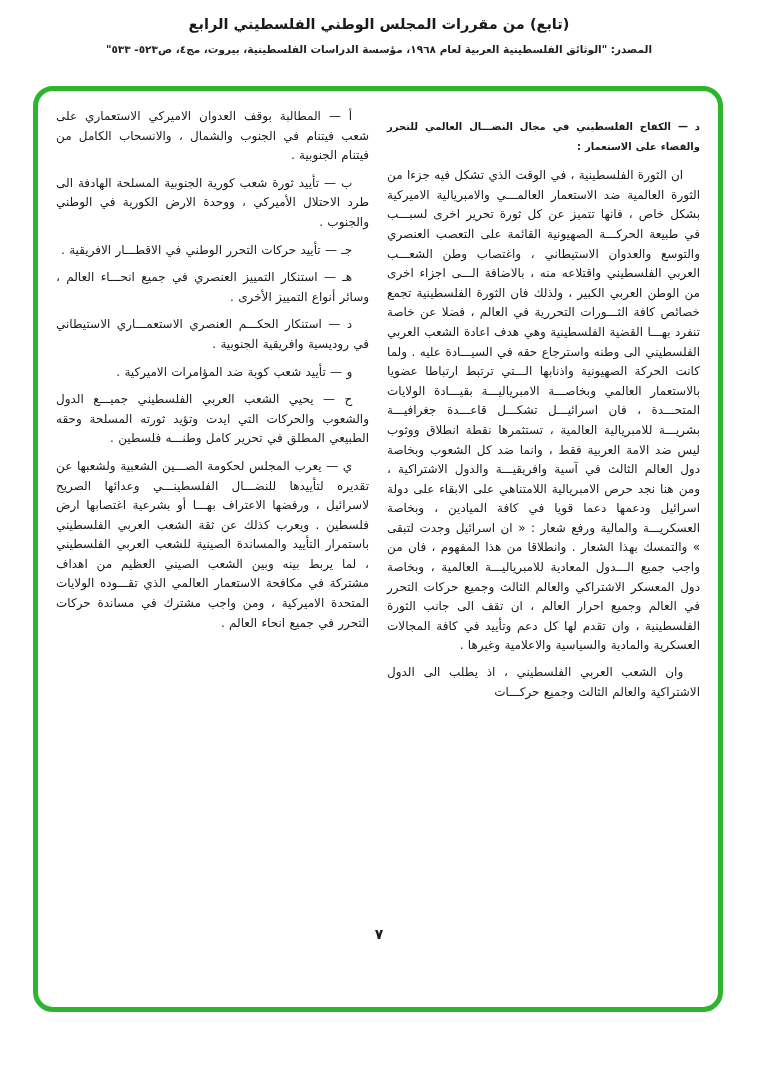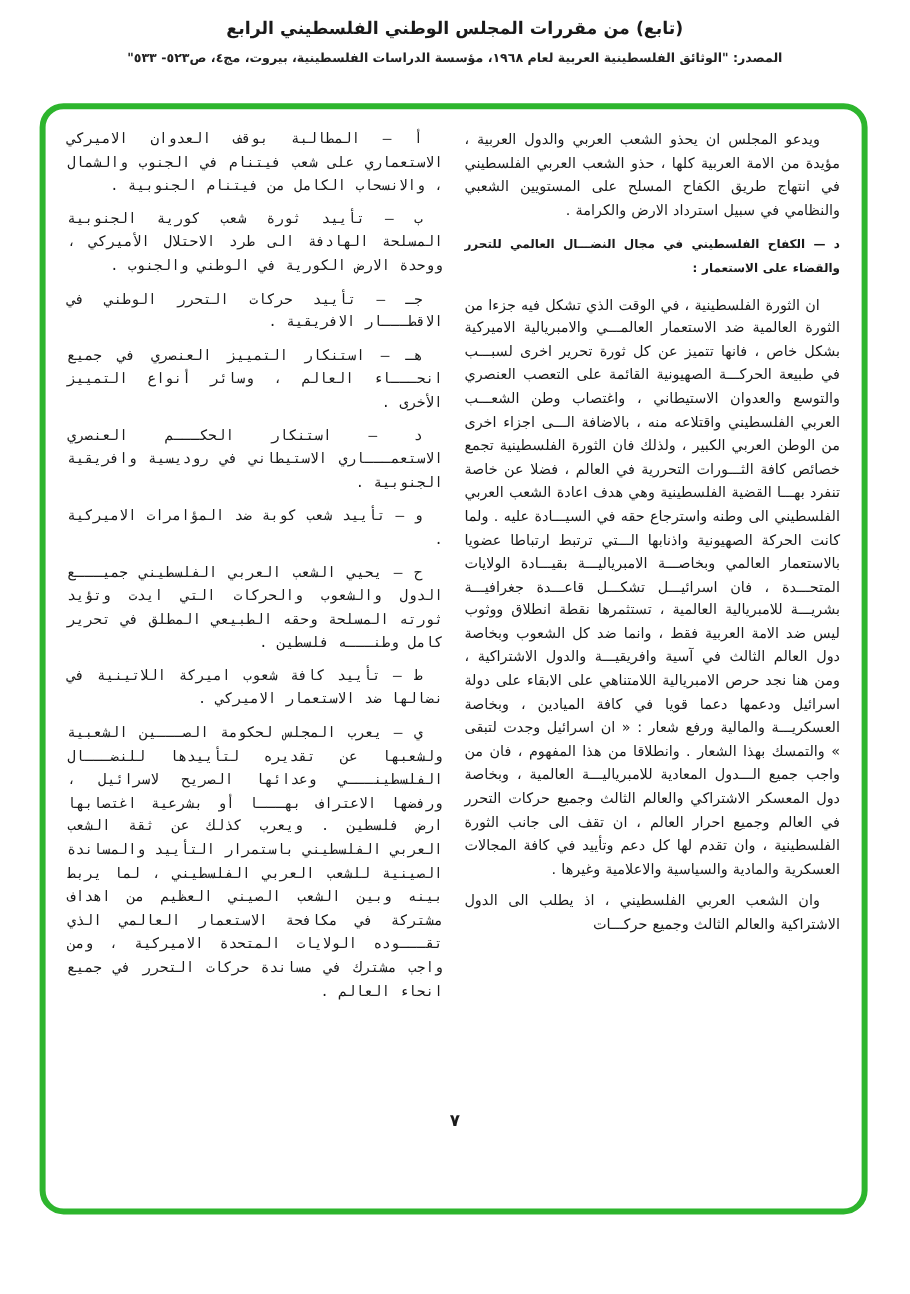--- a/index.html
+++ b/index.html
@@ -60,21 +60,21 @@
     text-indent: 1.4em;
     margin-bottom: 7px;
     word-spacing: 0.5px;
   }
   .col p.section-heading {
     font-weight: bold;
     font-size: 10px;
     text-indent: 0;
     margin: 10px 0 10px 0;
   }
-  .col p.item { margin-bottom: 8px; font-family: Liberation Mono, monospace; }
+  .col p.item { margin-bottom: 8px; }
   .page-number {
     position: absolute;
     bottom: 18px;
     left: 0;
     right: 0;
     text-align: center;
     font-size: 14px;
     font-weight: bold;
   }
 </style>
@@ -85,35 +85,33 @@
 
   <div class="doc-header">
     <div class="doc-title">(تابع) من مقررات المجلس الوطني الفلسطيني الرابع</div>
     <div class="doc-source">المصدر: "الوثائق الفلسطينية العربية لعام ١٩٦٨، مؤسسة الدراسات الفلسطينية، بيروت، مج٤، ص٥٢٣- ٥٣٣"</div>
   </div>
 
   <div class="green-box" style="border-color: rgb(45, 181, 45);">
     <div class="columns">
 
       <div class="col col-right">
-        <p>ويدعو المجلس ان يحذو الشعب العربي والدول العربية ، مؤيدة من الامة العربية كلها ، حذو الشعب العربي الفلسطيني في انتهاج طريق الكفاح المسلح على المستويين الشعبي والنظامي في سبيل استرداد الارض والكرامة .</p>
         <p class="section-heading">د — الكفاح الفلسطيني في مجال النضـــال العالمي للتحرر والقضاء على الاستعمار :</p>
         <p>ان الثورة الفلسطينية ، في الوقت الذي تشكل فيه جزءا من الثورة العالمية ضد الاستعمار العالمـــي والامبريالية الاميركية بشكل خاص ، فانها تتميز عن كل ثورة تحرير اخرى لسبـــب في طبيعة الحركـــة الصهيونية القائمة على التعصب العنصري والتوسع والعدوان الاستيطاني ، واغتصاب وطن الشعـــب العربي الفلسطيني واقتلاعه منه ، بالاضافة الـــى اجزاء اخرى من الوطن العربي الكبير ، ولذلك فان الثورة الفلسطينية تجمع خصائص كافة الثـــورات التحررية في العالم ، فضلا عن خاصة تنفرد بهـــا القضية الفلسطينية وهي هدف اعادة الشعب العربي الفلسطيني الى وطنه واسترجاع حقه في السيـــادة عليه . ولما كانت الحركة الصهيونية واذنابها الـــتي ترتبط ارتباطا عضويا بالاستعمار العالمي وبخاصـــة الامبرياليـــة بقيـــادة الولايات المتحـــدة ، فان اسرائيـــل تشكـــل قاعـــدة جغرافيـــة بشريـــة للامبريالية العالمية ، تستثمرها نقطة انطلاق ووثوب ليس ضد الامة العربية فقط ، وانما ضد كل الشعوب وبخاصة دول العالم الثالث في آسية وافريقيـــة والدول الاشتراكية ، ومن هنا نجد حرص الامبريالية اللامتناهي على الابقاء على دولة اسرائيل ودعمها دعما قويا في كافة الميادين ، وبخاصة العسكريـــة والمالية ورفع شعار : « ان اسرائيل وجدت لتبقى » والتمسك بهذا الشعار . وانطلاقا من هذا المفهوم ، فان من واجب جميع الـــدول المعادية للامبرياليـــة العالمية ، وبخاصة دول المعسكر الاشتراكي والعالم الثالث وجميع حركات التحرر في العالم وجميع احرار العالم ، ان تقف الى جانب الثورة الفلسطينية ، وان تقدم لها كل دعم وتأييد في كافة المجالات العسكرية والمادية والسياسية والاعلامية وغيرها .</p>
         <p>وان الشعب العربي الفلسطيني ، اذ يطلب الى الدول الاشتراكية والعالم الثالث وجميع حركـــات</p>
       </div>
 
       <div class="col col-left">
         <p class="item">أ — المطالبة بوقف العدوان الاميركي الاستعماري على شعب فيتنام في الجنوب والشمال ، والانسحاب الكامل من فيتنام الجنوبية .</p>
         <p class="item">ب — تأييد ثورة شعب كورية الجنوبية المسلحة الهادفة الى طرد الاحتلال الأميركي ، ووحدة الارض الكورية في الوطني والجنوب .</p>
         <p class="item">جـ — تأييد حركات التحرر الوطني في الاقطـــار الافريقية .</p>
         <p class="item">هـ — استنكار التمييز العنصري في جميع انحـــاء العالم ، وسائر أنواع التمييز الأخرى .</p>
         <p class="item">د — استنكار الحكـــم العنصري الاستعمـــاري الاستيطاني في روديسية وافريقية الجنوبية .</p>
         <p class="item">و — تأييد شعب كوبة ضد المؤامرات الاميركية .</p>
         <p class="item">ح — يحيي الشعب العربي الفلسطيني جميـــع الدول والشعوب والحركات التي ايدت وتؤيد ثورته المسلحة وحقه الطبيعي المطلق في تحرير كامل وطنـــه فلسطين .</p>
-        <p class="item">ط — تأييد كافة شعوب اميركة اللاتينية في نضالها ضد الاستعمار الاميركي .</p>
         <p class="item">ي — يعرب المجلس لحكومة الصـــين الشعبية ولشعبها عن تقديره لتأييدها للنضـــال الفلسطينـــي وعدائها الصريح لاسرائيل ، ورفضها الاعتراف بهـــا أو بشرعية اغتصابها ارض فلسطين . ويعرب كذلك عن ثقة الشعب العربي الفلسطيني باستمرار التأييد والمساندة الصينية للشعب العربي الفلسطيني ، لما يربط بينه وبين الشعب الصيني العظيم من اهداف مشتركة في مكافحة الاستعمار العالمي الذي تقـــوده الولايات المتحدة الاميركية ، ومن واجب مشترك في مساندة حركات التحرر في جميع انحاء العالم .</p>
       </div>
 
     </div>
   </div>
 
   <div class="page-number">٧</div>
 
 </div>
 

